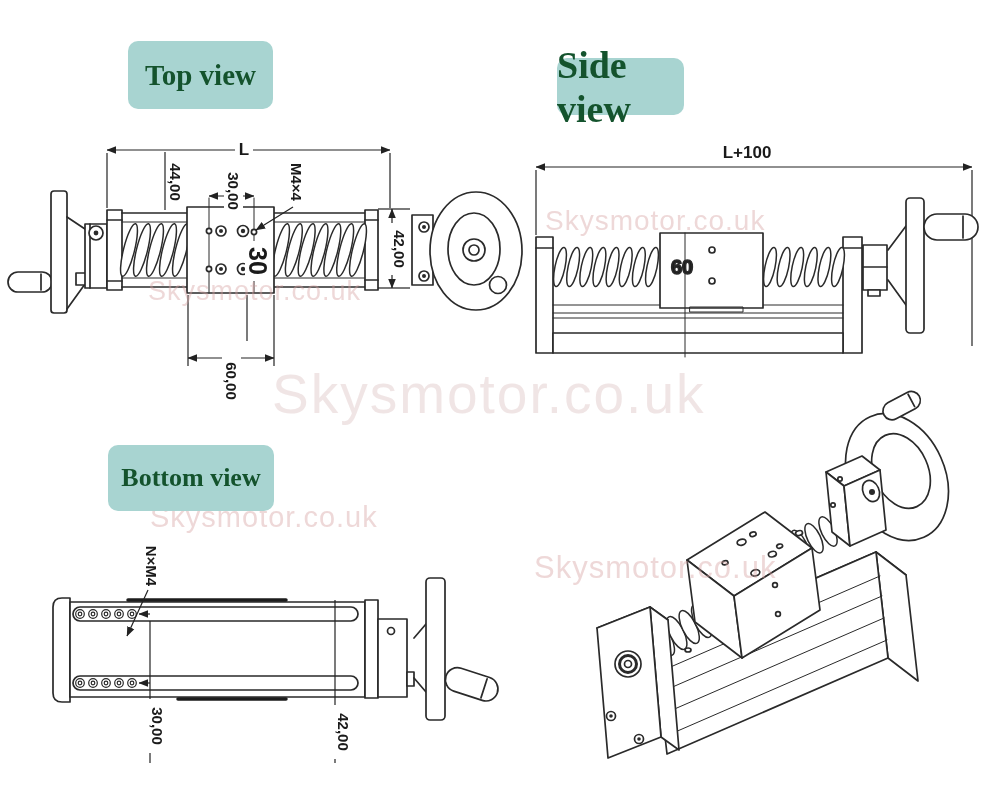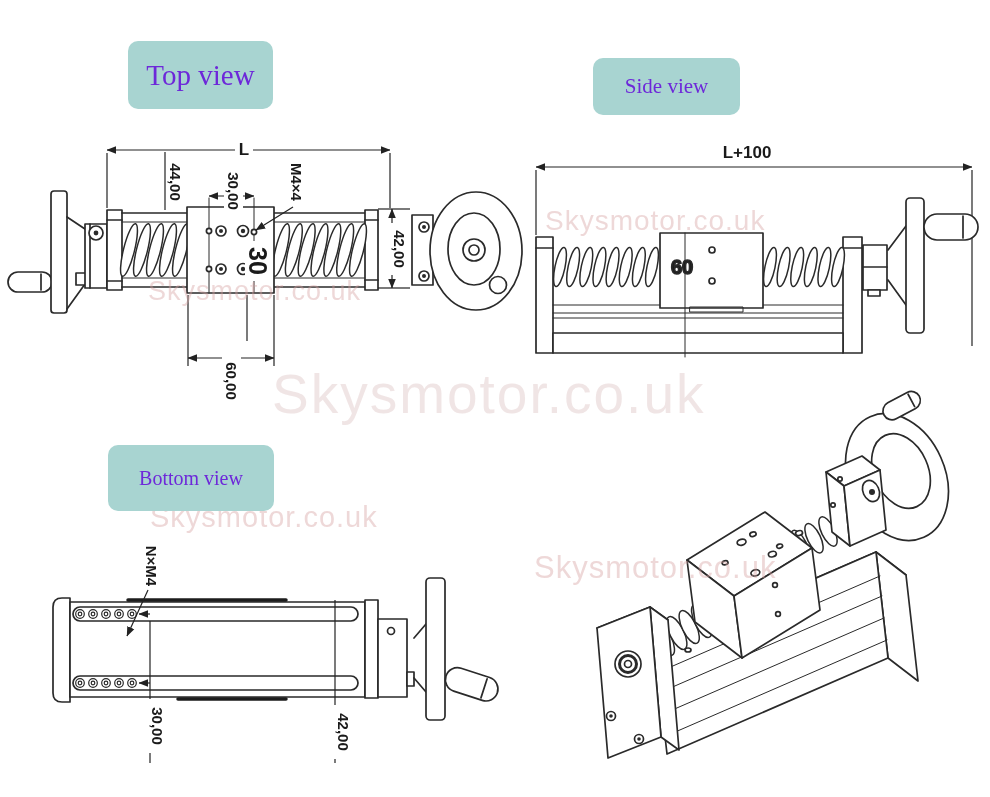--- a/index.html
+++ b/index.html
@@ -4,22 +4,22 @@
 <style>
   html,body { margin:0; padding:0; }
   body {
     width:990px; height:797px; position:relative; overflow:hidden;
     background:#ffffff; font-family:"Liberation Sans",sans-serif;
   }
   svg.stage { position:absolute; left:0; top:0; z-index:1; }
 
   .view-label {
     position:absolute; z-index:3;
-    background:#a8d4d1; color:#6d28d9;
-    font-family:"Liberation Serif",serif; font-weight:normal;
+    background:#a8d4d1; color:#14532d;
+    font-family:"Liberation Serif",serif; font-weight:bold;
     display:flex; align-items:center; justify-content:center;
     border-radius:10px;
   }
 
   .wm {
     position:absolute; z-index:2; white-space:nowrap; pointer-events:none;
     font-weight:normal; letter-spacing:1px;
     color:rgba(214,163,163,0.42);
   }
   .wm-center { color:rgba(205,168,168,0.30); letter-spacing:2px; }
@@ -367,20 +367,20 @@
         <ellipse class="fw" cx="802" cy="543" rx="3.5" ry="2.4"></ellipse>
       </g>
       <circle class="fw" cx="775" cy="585" r="2.4"></circle>
       <circle class="fw" cx="778" cy="614" r="2.4"></circle>
     </g>
     <ellipse class="fw" cx="688" cy="650" rx="3" ry="2"></ellipse>
   </g>
 </svg>
 
 <div class="view-label" style="left:128px;top:41px;width:145px;height:68px;font-size:29px">Top view</div>
-<div class="view-label" style="left:593px;top:58px;width:147px;height:57px;font-size:21px">Side view</div>
-<div class="view-label" style="left:108px;top:445px;width:166px;height:66px;font-size:20px">Bottom view</div>
+<div class="view-label" style="left:557px;top:58px;width:127px;height:57px;font-size:38px">Side view</div>
+<div class="view-label" style="left:108px;top:445px;width:166px;height:66px;font-size:26px">Bottom view</div>
 
 <div class="wm" style="left:148px;top:276px;font-size:27px">Skysmotor.co.uk</div>
 <div class="wm" style="left:545px;top:205px;font-size:28px">Skysmotor.co.uk</div>
 <div class="wm wm-center" style="left:272px;top:362px;font-size:55px">Skysmotor.co.uk</div>
 <div class="wm" style="left:150px;top:501px;font-size:29px">Skysmotor.co.uk</div>
 <div class="wm" style="left:534px;top:550px;font-size:31px">Skysmotor.co.uk</div>
 
 </body></html>

